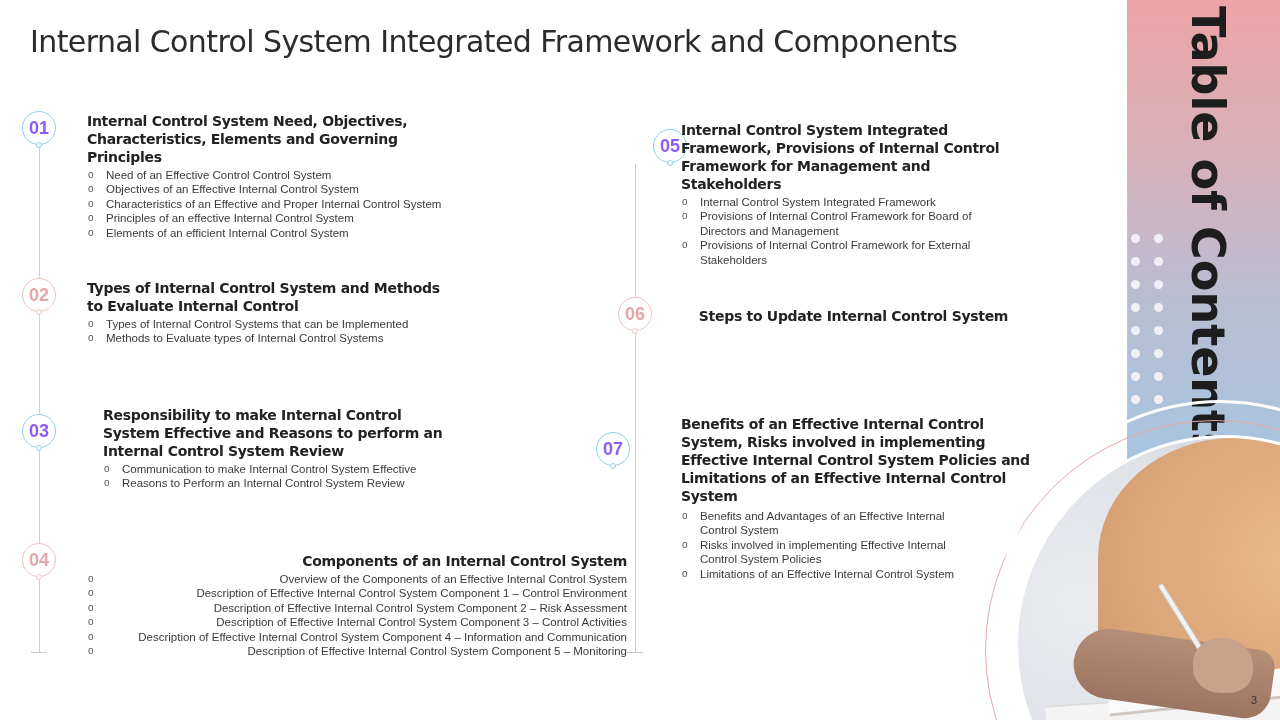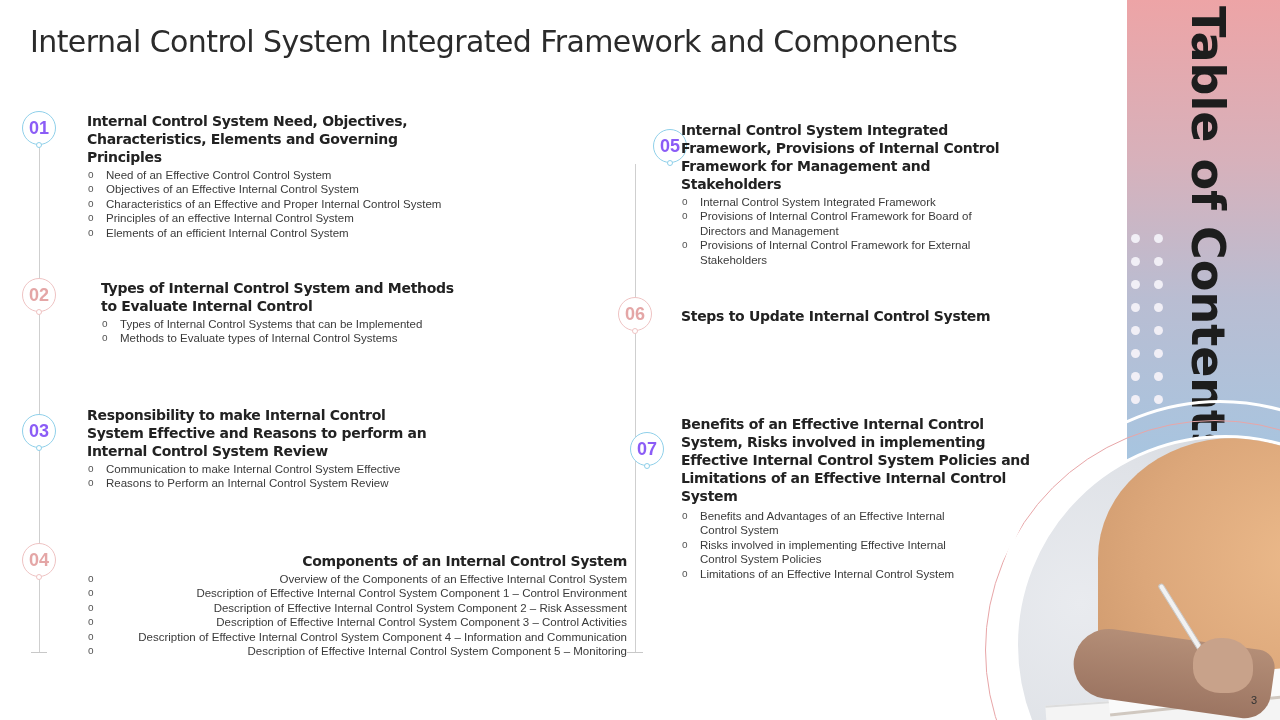--- a/index.html
+++ b/index.html
@@ -138,45 +138,45 @@
     <span class="knob"></span>
 </div>
 <div class="num-circle blue" style="left:618px; top:129px;margin-left:35px;">
   <span>05</span>
     <span class="knob"></span>
 </div>
 <div class="num-circle pink" style="left:618px; top:297px;">
   <span>06</span>
     <span class="knob"></span>
 </div>
-<div class="num-circle blue" style="left:630px; top:432px;">
+<div class="num-circle blue" style="left:596px; top:432px;">
   <span>07</span>
     <span class="knob"></span>
 </div>
 
 <div class="section" style="left:87px; top:112px; width:380px;">
   <div class="section-title">Internal Control System Need, Objectives, Characteristics, Elements and Governing Principles</div>
   <ul class="bullets">
     <li><span class="b">o</span><span>Need of an Effective Control Control System</span></li>
     <li><span class="b">o</span><span>Objectives of an Effective  Internal Control System</span></li>
     <li><span class="b">o</span><span>Characteristics of an Effective  and Proper Internal Control System</span></li>
     <li><span class="b">o</span><span>Principles of an effective  Internal Control System</span></li>
     <li><span class="b">o</span><span>Elements of an efficient Internal Control System</span></li>
   </ul>
 </div>
 
-<div class="section" style="left:101px; top:279px; width:360px;">
+<div class="section" style="left:87px; top:279px; width:360px;">
   <div class="section-title">Types of Internal Control System and Methods to Evaluate Internal Control</div>
   <ul class="bullets">
     <li><span class="b">o</span><span>Types of Internal Control Systems that can be Implemented</span></li>
     <li><span class="b">o</span><span>Methods to Evaluate types of Internal Control Systems</span></li>
   </ul>
 </div>
 
-<div class="section" style="left:87px; top:406px; width:340px;">
+<div class="section" style="left:103px; top:406px; width:340px;">
   <div class="section-title">Responsibility to make Internal Control System Effective and Reasons to perform an Internal Control System Review</div>
   <ul class="bullets">
     <li><span class="b">o</span><span>Communication to make Internal Control System Effective</span></li>
     <li><span class="b">o</span><span>Reasons to Perform an Internal Control System Review</span></li>
   </ul>
 </div>
 
 <div class="section" style="left:87px; top:552px; width:540px;text-align:right;">
   <div class="section-title">Components of an Internal Control System</div>
   <ul class="bullets">
@@ -191,21 +191,21 @@
 
 <div class="section" style="left:681px; top:121px; width:345px;">
   <div class="section-title">Internal Control System Integrated Framework, Provisions of Internal Control Framework for Management and Stakeholders</div>
   <ul class="bullets" style="width:300px;">
     <li><span class="b">o</span><span>Internal Control System Integrated Framework</span></li>
     <li><span class="b">o</span><span>Provisions of Internal Control Framework for Board of Directors and Management</span></li>
     <li><span class="b">o</span><span>Provisions of Internal Control Framework for External Stakeholders</span></li>
   </ul>
 </div>
 
-<div class="section" style="left:681px; top:307px; width:345px;">
+<div class="section" style="left:681px; top:307px; width:345px;text-align:center;">
   <div class="section-title">Steps to Update Internal Control System</div>
 </div>
 
 <div class="section" style="left:681px; top:415px; width:350px;">
   <div class="section-title">Benefits of an Effective Internal Control System, Risks involved in implementing Effective Internal Control System Policies and Limitations of an Effective Internal Control System</div>
   <ul class="bullets" style="width:300px; margin-top:4px;">
     <li><span class="b">o</span><span>Benefits and Advantages of an Effective Internal Control System</span></li>
     <li><span class="b">o</span><span>Risks involved in implementing Effective Internal Control System Policies</span></li>
     <li><span class="b">o</span><span>Limitations of an Effective Internal Control System</span></li>
   </ul>

